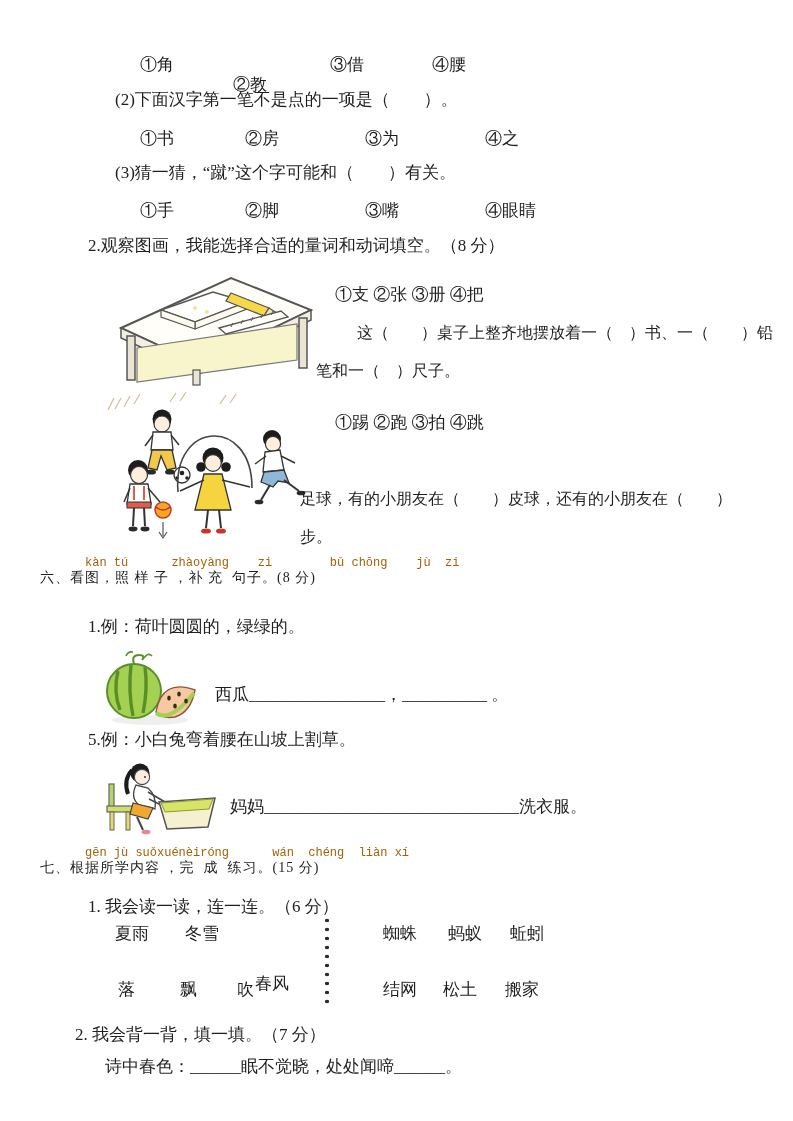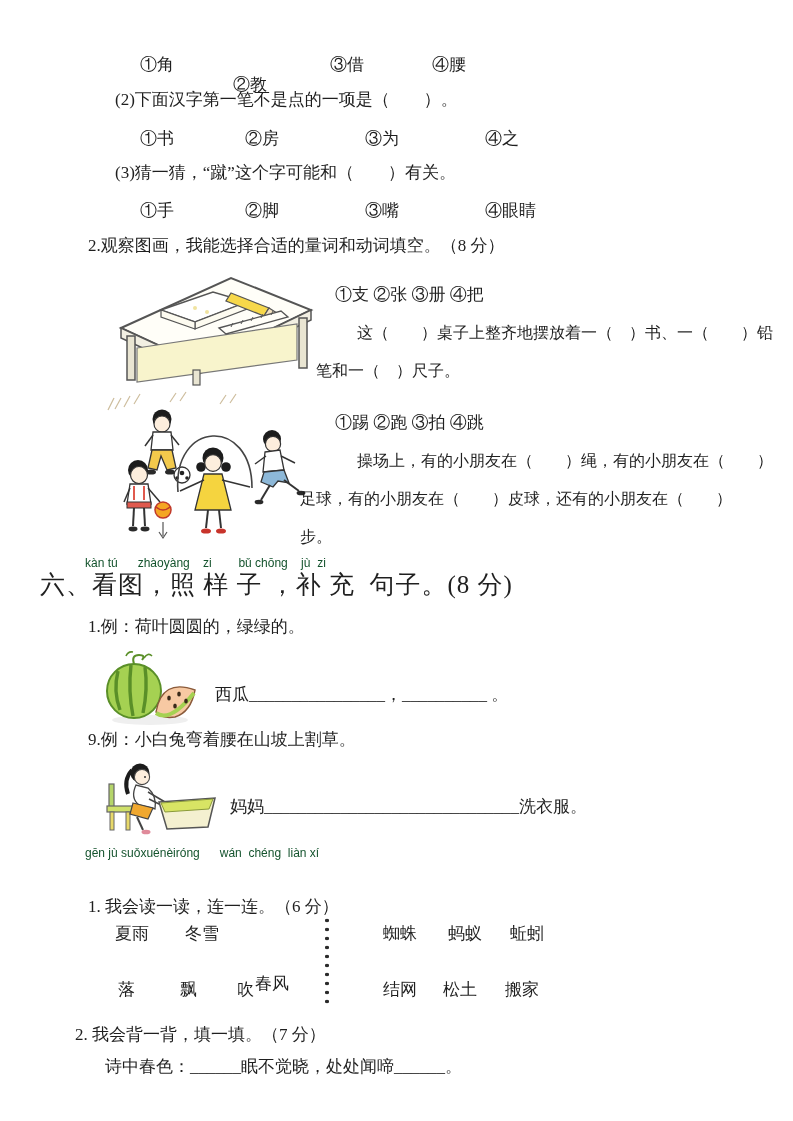--- a/index.html
+++ b/index.html
@@ -4,24 +4,24 @@
 <style>
   html,body { margin:0; padding:0; }
   body {
     width:793px; height:1121px; background:#ffffff; position:relative;
     font-family:"Liberation Serif","DejaVu Serif",serif; color:#1f1f1f;
     overflow:hidden;
   }
   .page { position:relative; width:793px; height:1112px; background:#fff; }
   .line { position:absolute; white-space:pre; font-size:17px; line-height:1.2; }
   .small { font-size:16px; }
-  .header { font-size:25px; letter-spacing:1px; }
+  .header { font-size:14px; letter-spacing:1px; }
   .pinyin {
-    position:absolute; white-space:pre; font-size:12px; color:#14532d;
-    font-family:Liberation Sans, sans-serif;
+    position:absolute; white-space:pre; font-size:12px; color:#a16207;
+    font-family:Liberation Mono, monospace;
   }
   .opt { position:absolute; white-space:pre; font-size:17px; }
   .illus { position:absolute; }
   .dotted-divider {
     position:absolute; width:6px;
     background-image:radial-gradient(circle, #2b2b2b 1.7px, transparent 2.1px);
     background-size:6px 9px; background-repeat:repeat-y; background-position:center top;
   }
 </style>
 </head>
@@ -147,21 +147,20 @@
       <line x1="166" y1="66" x2="155" y2="74" stroke="#333" stroke-width="1.5"></line>
       <polygon points="164,82 184,80 189,93 178,91 173,97 161,92" fill="#8db8d8" stroke="#333" stroke-width="1.3"></polygon>
       <line x1="184" y1="90" x2="199" y2="101" stroke="#333" stroke-width="2"></line>
       <line x1="170" y1="95" x2="161" y2="110" stroke="#333" stroke-width="2"></line>
       <ellipse cx="201" cy="103" rx="4.4" ry="2.3" fill="#2a2a2a"></ellipse>
       <ellipse cx="159" cy="112" rx="4.4" ry="2.3" fill="#2a2a2a"></ellipse>
     </svg>
   </div>
 
   <div class="line" style="left:335px; top:413px;">①踢 ②跑 ③拍 ④跳</div>
-  <div class="line small" style="left:357px; top:451px;">操场上，有的小朋友在（　　）绳，有的小朋友在（　　）</div>
   <div class="line small" style="left:300px; top:489px;">足球，有的小朋友在（　　）皮球，还有的小朋友在（　　）</div>
   <div class="line small" style="left:300px; top:527px;">步。</div>
 
   <div class="pinyin" style="left:85px; top:556px;">kàn tú      zhàoyàng    zi        bǔ chōng    jù  zi</div>
   <div class="line header" style="left:40px; top:570px;">六、看图，照 样 子 ，补 充  句子。(8 分)</div>
 
   <div class="line" style="left:88px; top:617px;">1.例：荷叶圆圆的，绿绿的。</div>
 
   <div class="illus" style="left:98px; top:646px;">
     <svg width="108" height="82" viewBox="0 0 108 82">
@@ -177,21 +176,21 @@
       <path d="M58,67 Q72,77 96,47" fill="none" stroke="#a5d152" stroke-width="4"></path>
       <ellipse cx="71" cy="52" rx="1.8" ry="2.6" fill="#3a2a1a"></ellipse>
       <ellipse cx="81" cy="48" rx="1.8" ry="2.6" fill="#3a2a1a"></ellipse>
       <ellipse cx="77" cy="60" rx="1.8" ry="2.6" fill="#3a2a1a"></ellipse>
       <ellipse cx="88" cy="55" rx="1.8" ry="2.6" fill="#3a2a1a"></ellipse>
     </svg>
   </div>
 
   <div class="line" style="left:215px; top:685px;">西瓜________________，__________ 。</div>
 
-  <div class="line" style="left:88px; top:730px;">9.例：小白兔弯着腰在山坡上割草。</div>
+  <div class="line" style="left:88px; top:730px;">5.例：小白兔弯着腰在山坡上割草。</div>
 
   <div class="illus" style="left:95px; top:756px;">
     <svg width="132" height="82" viewBox="0 0 132 82">
 
       <rect x="14" y="28" width="5" height="26" fill="#b5d56a" stroke="#666" stroke-width="1.2"></rect>
       <rect x="12" y="50" width="26" height="6" fill="#cfe06a" stroke="#666" stroke-width="1.2"></rect>
       <rect x="15" y="56" width="4" height="18" fill="#e8d96a" stroke="#666" stroke-width="1"></rect>
       <rect x="31" y="56" width="4" height="18" fill="#e8d96a" stroke="#666" stroke-width="1"></rect>
 
       <path d="M37,14 Q28,24 33,38" fill="none" stroke="#1c1c1c" stroke-width="4"></path>
@@ -206,20 +205,21 @@
       <ellipse cx="51" cy="76" rx="4.5" ry="2.3" fill="#e08a9a"></ellipse>
 
       <path d="M64,46 L120,42 L113,71 L72,73 Z" fill="#f4f0d0" stroke="#555" stroke-width="1.5"></path>
       <polygon points="66,47 118,43 114,53 70,56" fill="#d8e464" stroke="#8a9a3a" stroke-width="1"></polygon>
     </svg>
   </div>
 
   <div class="line" style="left:230px; top:797px;">妈妈______________________________洗衣服。</div>
 
   <div class="pinyin" style="left:85px; top:846px;">gēn jù suǒxuénèiróng      wán  chéng  liàn xí</div>
+  <div class="line header" style="left:40px; top:860px;">七、根据所学内容 ，完  成  练习。(15 分)</div>
 
   <div class="line" style="left:88px; top:897px;">1. 我会读一读，连一连。（6 分）</div>
 
   <span class="opt" style="left:115px; top:922px;">夏雨</span>
   <span class="opt" style="left:185px; top:922px;">冬雪</span>
   <span class="opt" style="left:255px; top:972px;">春风</span>
 
   <span class="opt" style="left:383px; top:922px;">蜘蛛</span>
   <span class="opt" style="left:448px; top:922px;">蚂蚁</span>
   <span class="opt" style="left:510px; top:922px;">蚯蚓</span>

